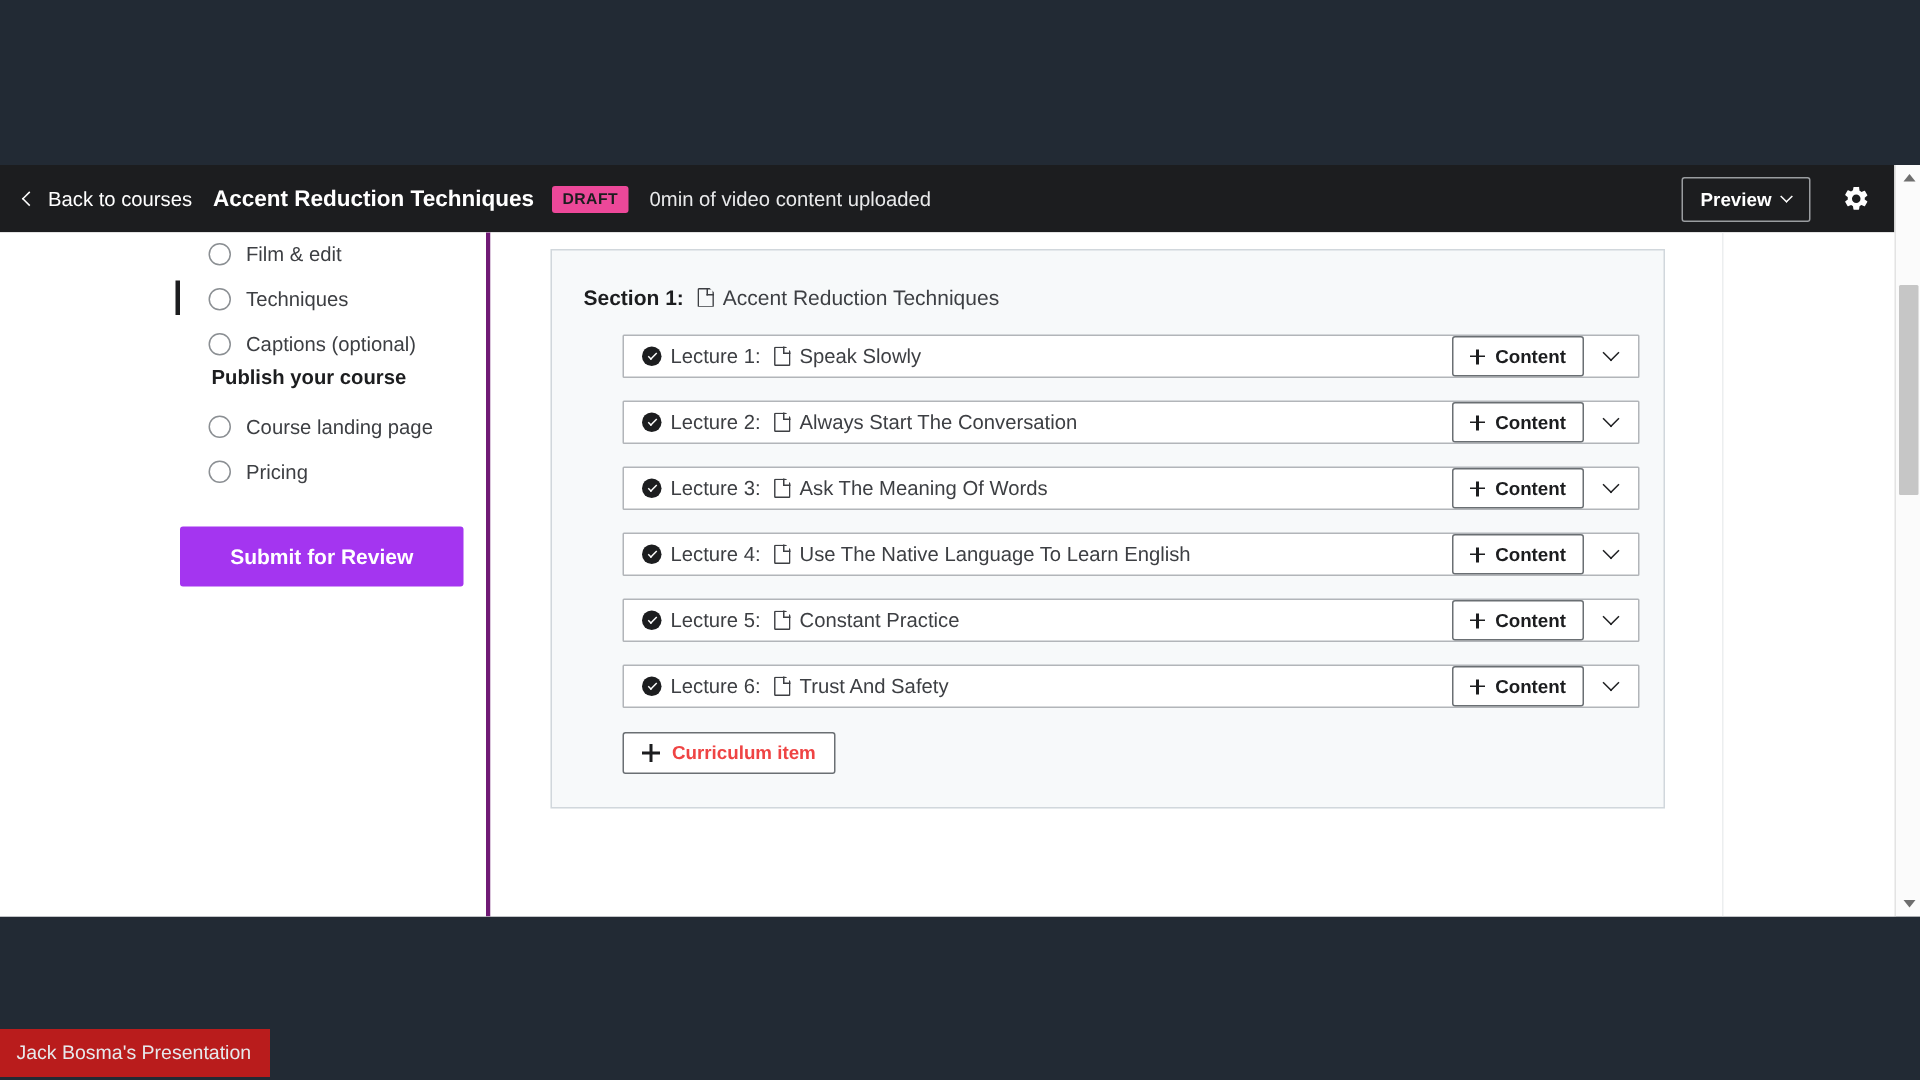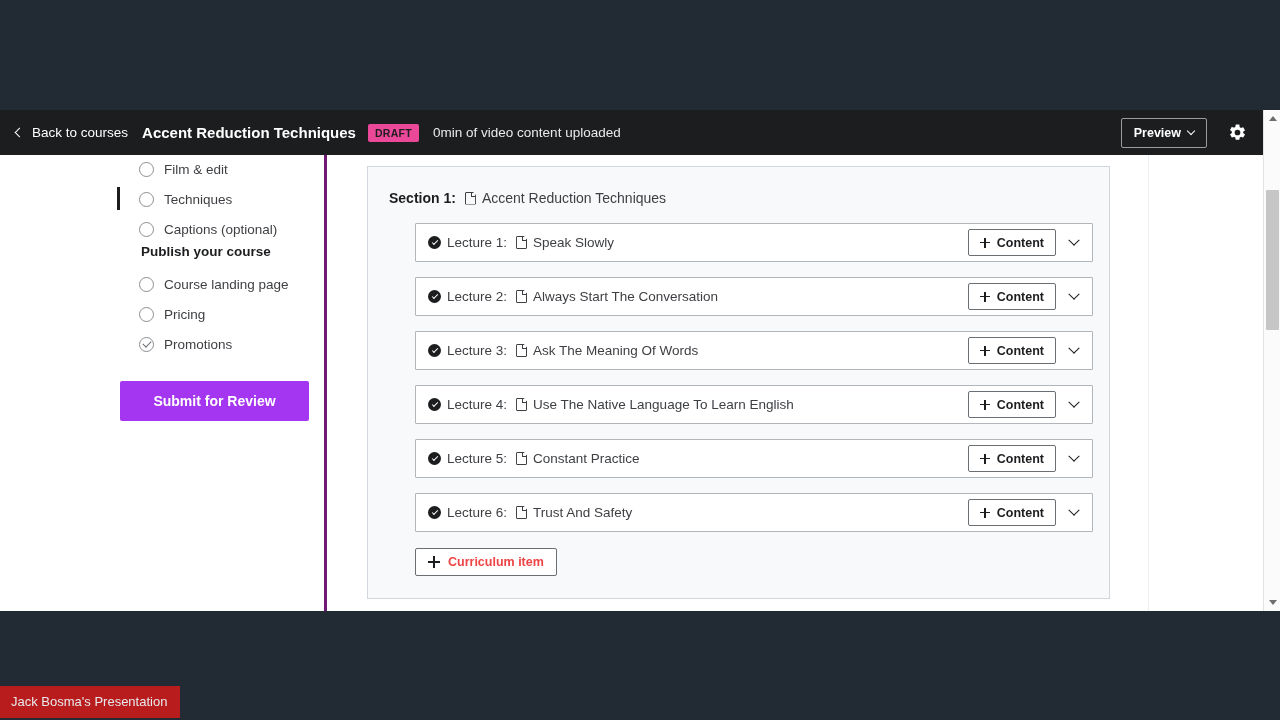--- a/index.html
+++ b/index.html
@@ -171,21 +171,21 @@
     content: ""; position: absolute; right: 0; top: 0;
     width: 4px; height: 4px;
     border-left: 1.3px solid #3d3f43; border-bottom: 1.3px solid #3d3f43;
   }
   #section-header .sec-title { color: #3d3f43; }
 
   .lecture-list { margin-top: 13px; }
   .lecture-row {
     display: flex; align-items: center;
     background: #fff; border: 1px solid #b2b5b9;
-    height: 39px; margin: 0 0 15px 31px;
+    height: 29px; margin: 0 0 15px 31px;
     padding: 0 11px 0 12px;
     border-radius: 1px;
   }
   .lecture-row .ck {
     width: 13px; height: 13px; border-radius: 50%;
     background: #1c1d1f; flex: 0 0 auto;
     display: flex; align-items: center; justify-content: center;
     margin-right: 6px;
   }
   .lecture-row .ck i {
@@ -333,26 +333,20 @@
           <div class="nav-item">
             <span class="bullet"></span>
             <span class="label">Course landing page</span>
           </div>
 
           <div class="nav-item">
             <span class="bullet"></span>
             <span class="label">Pricing</span>
           </div>
 
-          <div class="nav-item">
-            <span class="bullet">
-                <i class="chk"></i>
-              </span>
-            <span class="label">Promotions</span>
-          </div>
 
         </div>
 
         <button id="submit-btn">Submit for Review</button>
       </div>
 
       <div id="main">
 
         <div id="main-right-divider"></div>
 

